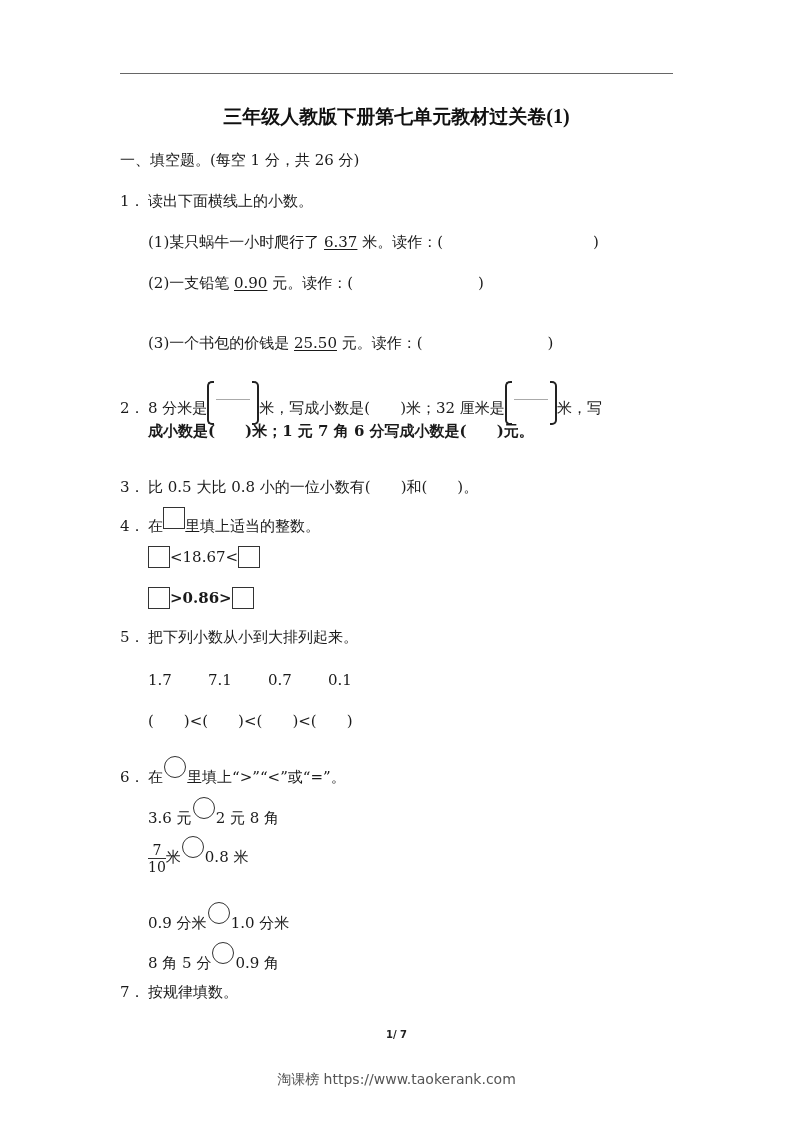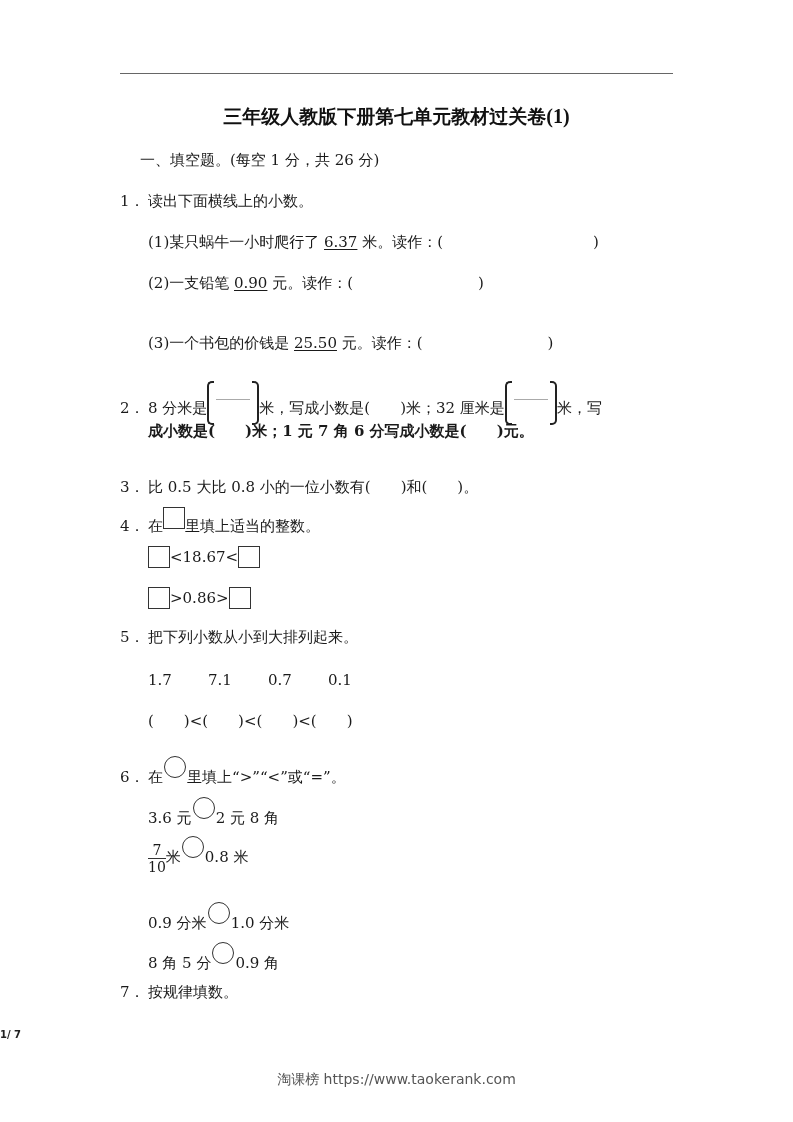--- a/index.html
+++ b/index.html
@@ -20,35 +20,35 @@
   .circ { display: inline-block; width: 22px; height: 22px; border: 1px solid #333; border-radius: 50%;
           vertical-align: 4px; box-sizing: border-box; margin: 0 1px; }
   .bfrac { display: inline-block; position: relative; width: 52px; height: 46px; vertical-align: -14px; }
   .bfrac .lb, .bfrac .rb { position: absolute; top: 0; width: 7px; height: 44px; border: 2px solid #222; box-sizing: border-box; }
   .bfrac .lb { left: 0; border-right: none; border-radius: 5px 0 0 5px; }
   .bfrac .rb { right: 0; border-left: none; border-radius: 0 5px 5px 0; }
   .bfrac .bar { position: absolute; left: 9px; right: 9px; top: 18px; height: 1px; background: #aaa; }
   .frac { display: inline-block; vertical-align: middle; text-align: center; font-size: 14px; line-height: 16px; }
   .frac .n { display: block; border-bottom: 1px solid #333; padding: 0 2px; }
   .frac .d { display: block; }
-  .footer-page { position: absolute; left: 0; width: 793px; top: 1029px; 
+  .footer-page { position: absolute; left: 0; width: 793px; top: 1029px; text-align: center;
                  font-family: "DejaVu Sans", sans-serif; font-weight: bold; font-size: 10px; color: #222; }
   .footer-site { position: absolute; left: 0; width: 793px; top: 1071px; text-align: center;
                  font-family: "DejaVu Sans", sans-serif; font-size: 14px; color: #555; }
 </style>
 </head>
 <body>
 
 <div class="topline"></div>
 
 <div class="title">
   <span>三年级人教版下册第七单元教材过关卷</span><span class="num">(1)</span>
 </div>
 
-<div class="line l0" style="top:150px;margin-left:20px;">一、填空题。(每空 1 分，共 26 分)</div>
+<div class="line l0" style="top:150px;">一、填空题。(每空 1 分，共 26 分)</div>
 
 <div class="line l1" style="top:191px;">
   <span class="qn">1．</span><span>读出下面横线上的小数。</span>
 </div>
 <div class="line l2" style="top:232px;">
   <span>(1)某只蜗牛一小时爬行了 </span><span class="u">6.37</span><span> 米。读作：(</span><span class="blank" style="width:150px;"></span><span>)</span>
 </div>
 <div class="line l2" style="top:273px;text-align:center;">
   <span>(2)一支铅笔 </span><span class="u">0.90</span><span> 元。读作：(</span><span class="blank" style="width:125px;"></span><span>)</span>
 </div>
@@ -64,21 +64,21 @@
 <div class="line l1" style="top:462px;margin-top:15px;">
   <span class="qn">3．</span><span>比 0.5 大比 0.8 小的一位小数有(　　)和(　　)。</span>
 </div>
 
 <div class="line l1" style="top:507px;">
   <span class="qn">4．</span><span>在</span><span class="box" style="vertical-align:2px;"></span><span>里填上适当的整数。</span>
 </div>
 <div class="line l2" style="top:546px;">
   <span class="box"></span><span>&lt;18.67&lt;</span><span class="box"></span>
 </div>
-<div class="line l2" style="top:587px;">
+<div class="line l2" style="top:587px;font-weight:bold;">
   <span class="box"></span><span>&gt;0.86&gt;</span><span class="box"></span>
 </div>
 
 <div class="line l1" style="top:627px;">
   <span class="qn">5．</span><span>把下列小数从小到大排列起来。</span>
 </div>
 <div class="line l2" style="top:670px;">
   <span style="display:inline-block;width:60px;">1.7</span><span style="display:inline-block;width:60px;">7.1</span><span style="display:inline-block;width:60px;">0.7</span><span style="display:inline-block;width:60px;">0.1</span>
 </div>
 <div class="line l2" style="top:711px;">(　　)&lt;(　　)&lt;(　　)&lt;(　　)</div>

